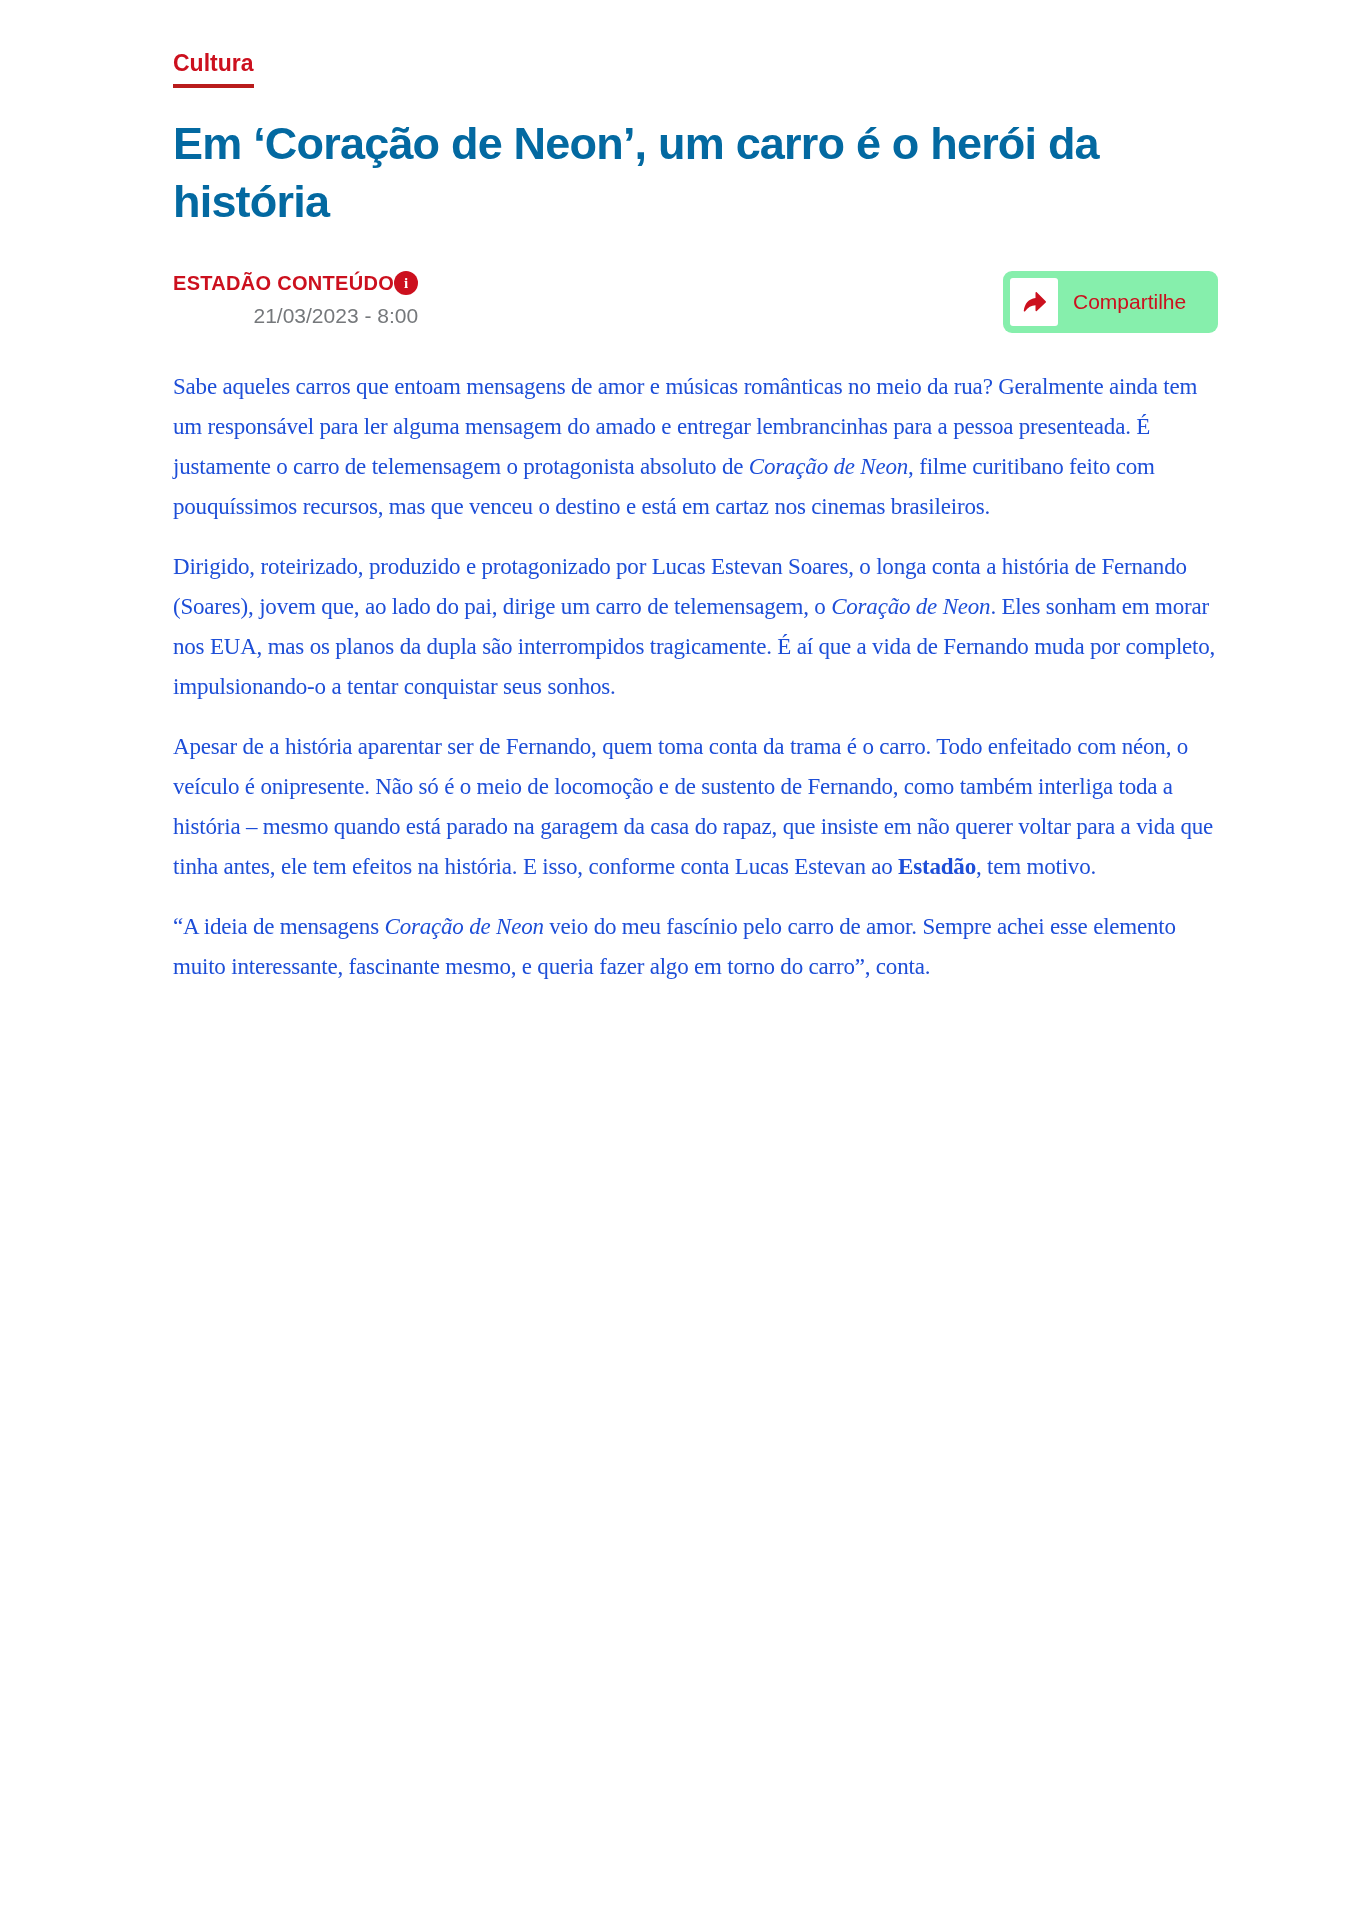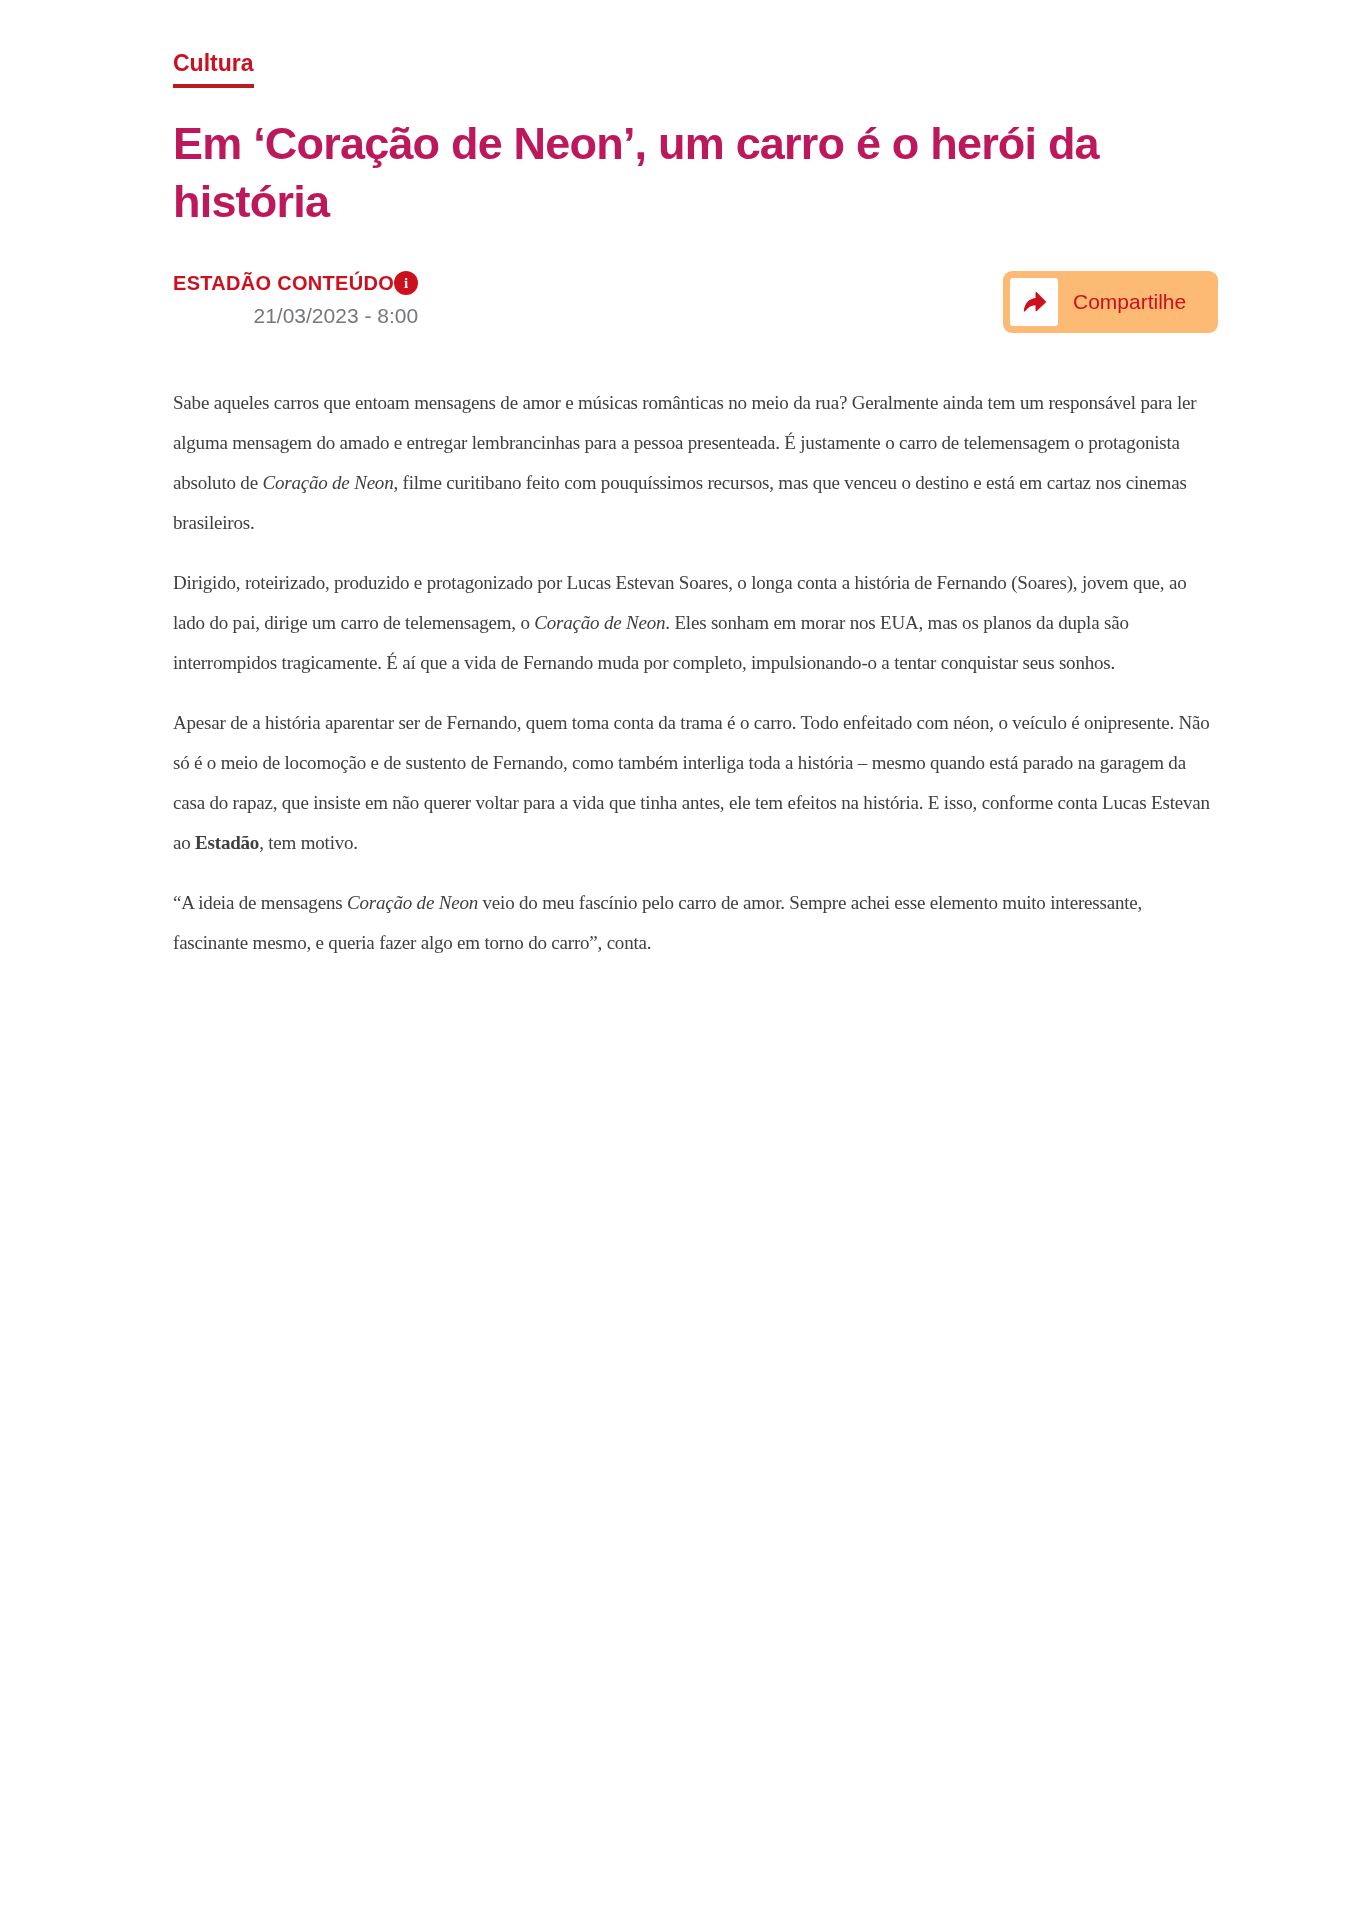--- a/index.html
+++ b/index.html
@@ -36,21 +36,21 @@
     border-bottom:4px solid #b91c1c;
     padding-bottom:7px;
     cursor:pointer;
   }
 
   
   .headline {
     margin-top:27px;
     font-size:45px; line-height:58px;
     font-weight:bold; letter-spacing:-0.8px;
-    color:#be185d;
+    color:#0369a1;
     max-width:1050px;
   }
 
   
   .meta-row {
     margin-top:40px;
     display:flex; justify-content:space-between; align-items:flex-start;
   }
   .byline { display:flex; align-items:center; }
   .source {
@@ -62,38 +62,38 @@
     background:#cc101e; color:#ffffff;
     display:inline-flex; align-items:center; justify-content:center;
     font-size:15px; font-weight:bold;
     font-family:"Liberation Serif", serif;
     cursor:pointer;
   }
   .date { margin-top:9px; font-size:21px; color:#75787b;text-align:right; }
 
   .share-btn {
     display:flex; align-items:center; gap:15px;
-    background:#fdba74; border:none; border-radius:9px;
+    background:#86efac; border:none; border-radius:9px;
     padding:7px 26px 7px 7px;
     height:62px; min-width:215px;
     cursor:pointer;
   }
   .share-icon-box {
     width:48px; height:48px; background:#ffffff; border-radius:3px;
     display:flex; align-items:center; justify-content:center;
   }
   .share-icon-box svg { width:30px; height:30px; }
   .share-label { font-size:21px; color:#cc101e; }
 
   
   .article-body {
-    margin-top:50px;
+    margin-top:34px;
     font-family:"Liberation Serif", serif;
-    font-size:19px; line-height:40px;
-    color:#404040;
+    font-size:23px; line-height:40px;
+    color:#1d4ed8;
   }
   .article-body p { margin-bottom:20px; letter-spacing:-0.2px; }
   .article-body em { font-style:italic; }
   .article-body strong { font-weight:bold; }
 </style>
 </head>
 <body>
 
 <div class="page">
   <div class="content">

